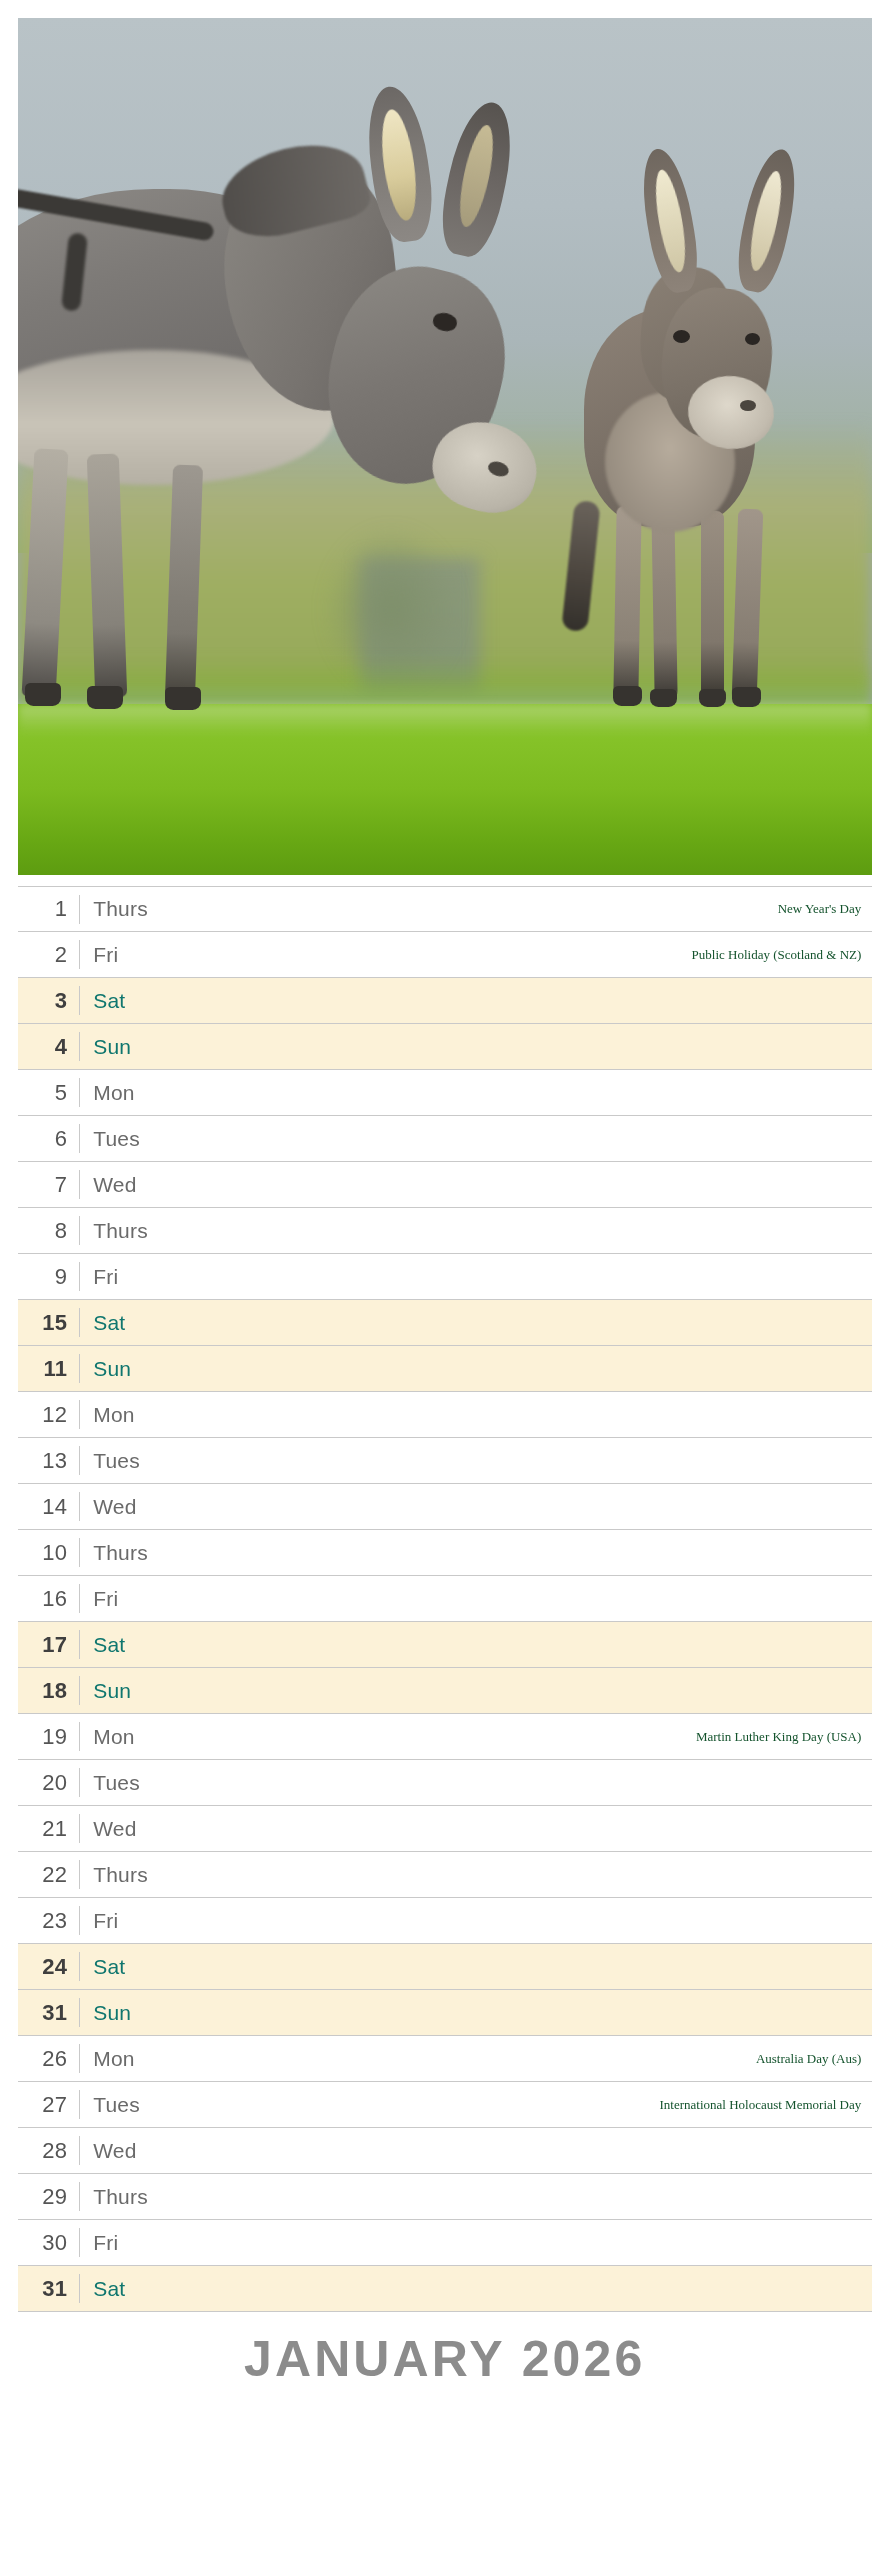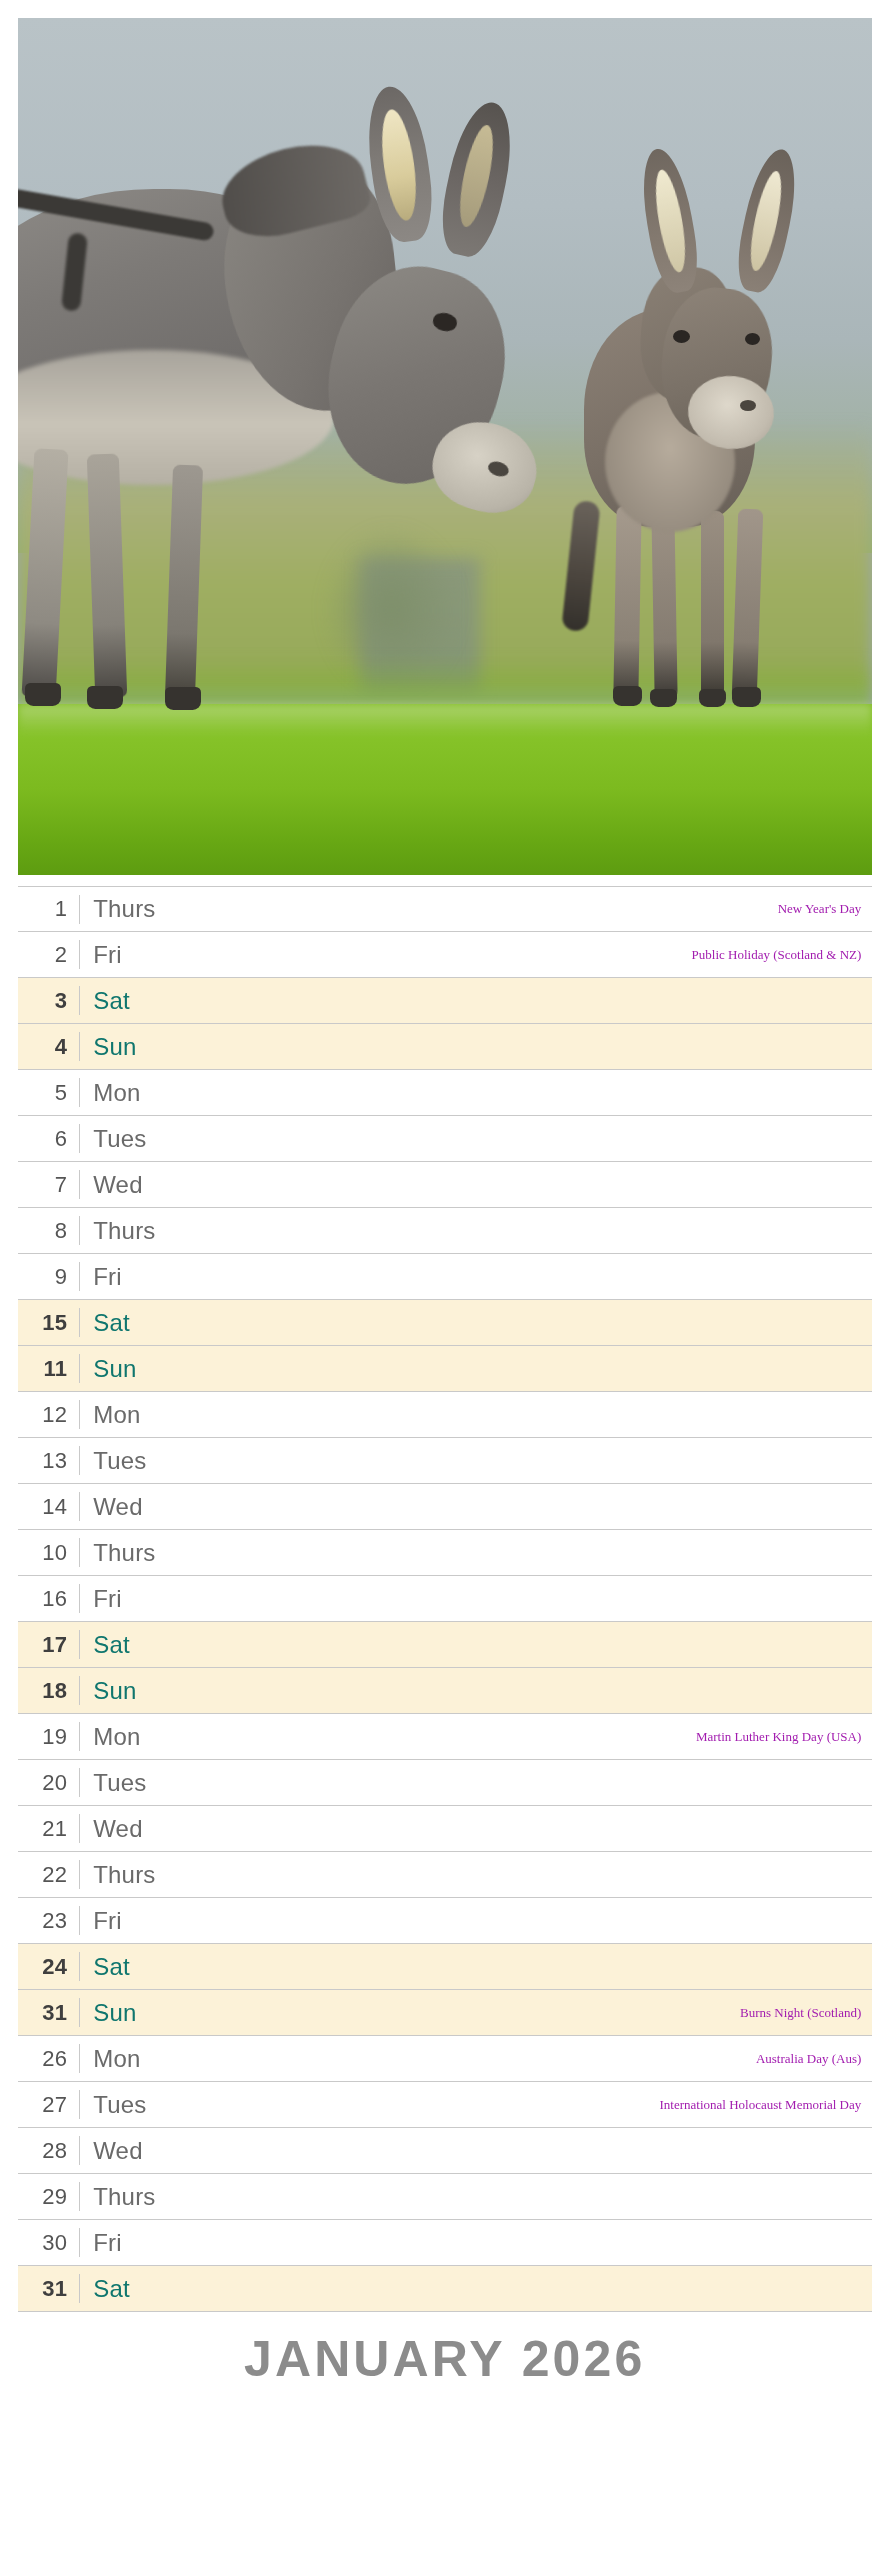--- a/index.html
+++ b/index.html
@@ -364,34 +364,34 @@
     color: #3f3f3f;
   }
   .sep {
     width: 1px;
     height: 29px;
     background: #c9c9c9;
   }
   .dayname {
     flex: 0 0 auto;
     padding-left: 13.5px;
-    font-size: 24px;
+    font-size: 21px;
     color: #6a6a6a;
     letter-spacing: 0.2px;
   }
   .row.weekend .dayname {
     color: #0f766e;
   }
   .note {
     flex: 1 1 auto;
     text-align: right;
     padding-right: 10.4px;
     font-family: "Liberation Serif", serif;
     font-size: 13px;
-    color: #a21caf;
+    color: #14532d;
     white-space: nowrap;
     overflow: hidden;
   }
 
   
   .footer {
     width: 854px;
     text-align: center;
     padding-top: 22px;
   }
@@ -601,21 +601,20 @@
       <div class="row weekend">
         <div class="num">24</div>
         <div class="sep"></div>
         <div class="dayname">Sat</div>
         <div class="note"></div>
       </div>
       <div class="row weekend">
         <div class="num">31</div>
         <div class="sep"></div>
         <div class="dayname">Sun</div>
-        <div class="note">Burns Night (Scotland)</div>
       </div>
       <div class="row">
         <div class="num">26</div>
         <div class="sep"></div>
         <div class="dayname">Mon</div>
         <div class="note">Australia Day (Aus)</div>
       </div>
       <div class="row">
         <div class="num">27</div>
         <div class="sep"></div>

